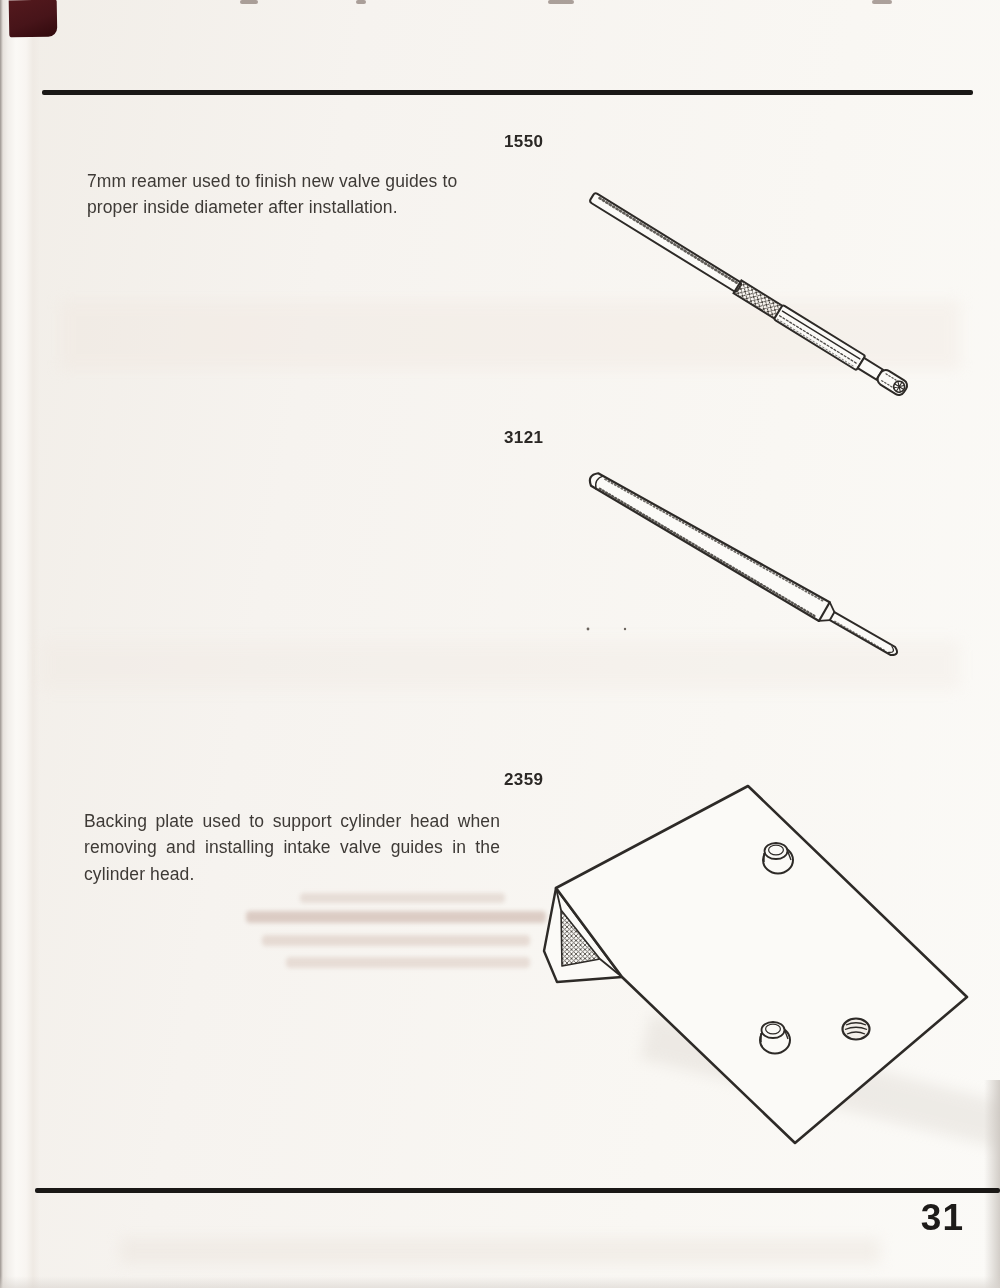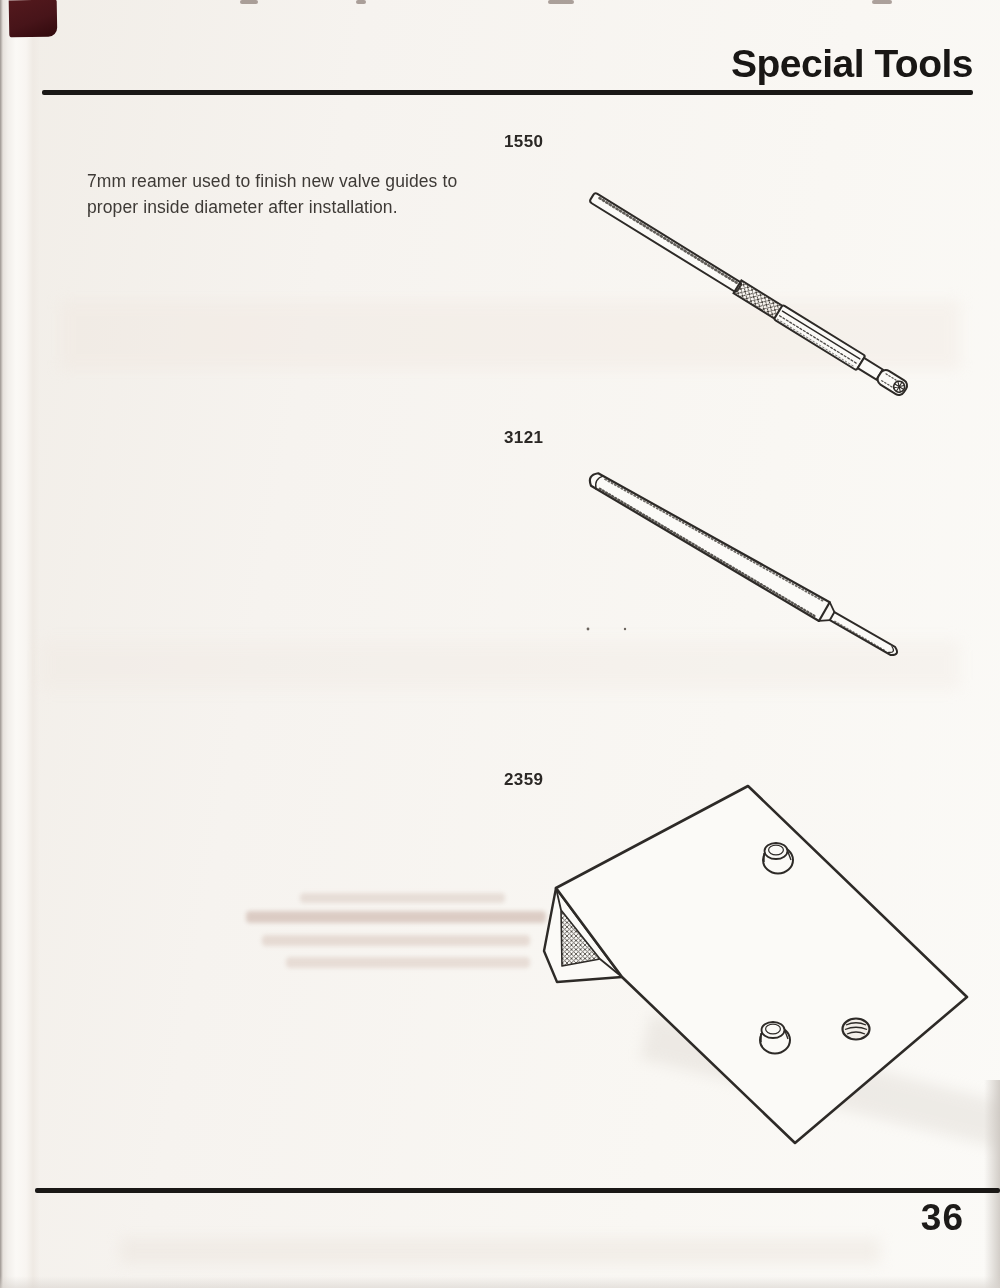--- a/index.html
+++ b/index.html
@@ -70,21 +70,20 @@
   <div class="top-edge-mark" style="left:356px;width:10px;"></div>
   <div class="top-edge-mark" style="left:548px;width:26px;"></div>
   <div class="top-edge-mark" style="left:872px;width:20px;"></div>
   <div class="streak" style="left:60px;top:300px;width:900px;height:70px;background:#f0e6de;opacity:.35;"></div>
   <div class="streak" style="left:40px;top:640px;width:920px;height:50px;background:#efe7e0;opacity:.3;"></div>
   <div class="streak" style="left:640px;top:1058px;width:370px;height:46px;background:#cfc8c0;opacity:.28;transform:rotate(14deg);"></div>
   <div class="streak" style="left:120px;top:1238px;width:760px;height:26px;background:#e8e0d8;opacity:.4;"></div>
   <div class="right-edge"></div>
   <div class="bottom-edge"></div>
 
-  <div class="title">Special Tools</div>
   <div class="rule rule-top"></div>
 
   <div class="tool-number" id="num-3120">1550</div>
   <div class="tool-desc" id="desc-3120">7mm reamer used to finish new valve guides to proper inside diameter after installation.</div>
   <svg class="figure" style="left:560px;top:165px;" width="380" height="245" viewBox="560 165 380 245" aria-hidden="true">
     <defs>
       <pattern id="xh1" width="5" height="5" patternUnits="userSpaceOnUse">
         <path d="M0,5 L5,0 M0,0 L5,5" stroke="#4a453f" stroke-width="1"></path>
       </pattern>
     </defs>
@@ -123,20 +122,21 @@
 
       <path d="M277,-4.6 L347,-4.6 Q356,0 347,4.6 L277,4.6 Z" fill="#fbfaf7" stroke="#2d2a27" stroke-width="2"></path>
       <path d="M344,-3.4 Q351,0 344,3.4" fill="none" stroke="#2d2a27" stroke-width="1.2"></path>
       <line x1="282" y1="3.2" x2="340" y2="3.6" stroke="#3a3631" stroke-width="1.6" stroke-dasharray="1.1 2.4" opacity=".7"></line>
     </g>
     <circle cx="588" cy="629" r="1.4" fill="#6b645e"></circle>
     <circle cx="625" cy="629" r="1.2" fill="#6b645e"></circle>
   </svg>
 
   <div class="tool-number" id="num-3123">2359</div>
+  <div class="tool-desc" id="desc-3123">Backing plate used to support cylinder head when removing and installing intake valve guides in the cylinder head.</div>
 
   <div class="ghost" style="left:300px;top:893px;width:205px;height:10px;background:#d4c2b8;opacity:.45;"></div>
   <div class="ghost" style="left:246px;top:911px;width:300px;height:12px;background:#c6aca1;opacity:.55;"></div>
   <div class="ghost" style="left:262px;top:935px;width:268px;height:11px;background:#d2bcb1;opacity:.45;"></div>
   <div class="ghost" style="left:286px;top:957px;width:244px;height:11px;background:#d2bcb1;opacity:.42;"></div>
 
   <svg class="figure" style="left:528px;top:778px;" width="468" height="388" viewBox="528 778 468 388" aria-hidden="true">
     <defs>
       <pattern id="xh2" width="4.5" height="4.5" patternUnits="userSpaceOnUse">
         <path d="M0,4.5 L4.5,0 M0,0 L4.5,4.5" stroke="#55504a" stroke-width=".9"></path>
@@ -163,15 +163,15 @@
       <path d="M761,1033 L761,1042 M785,1031 L788,1039" stroke="#2d2a27" stroke-width="1.4" fill="none"></path>
     </g>
 
     <g>
       <ellipse cx="856" cy="1029" rx="13.5" ry="10.5" fill="#f3efe9" stroke="#2d2a27" stroke-width="2.2"></ellipse>
       <path d="M846,1025 q10,-4.5 20,0 M845,1029.5 q11,-4.5 22,0 M847,1034 q9,-4 18,0" fill="none" stroke="#2d2a27" stroke-width="1.3"></path>
     </g>
   </svg>
 
   <div class="rule rule-bottom"></div>
-  <div class="page-number">36</div>
+  <div class="page-number">31</div>
 
 </div>
 
 </body></html>

